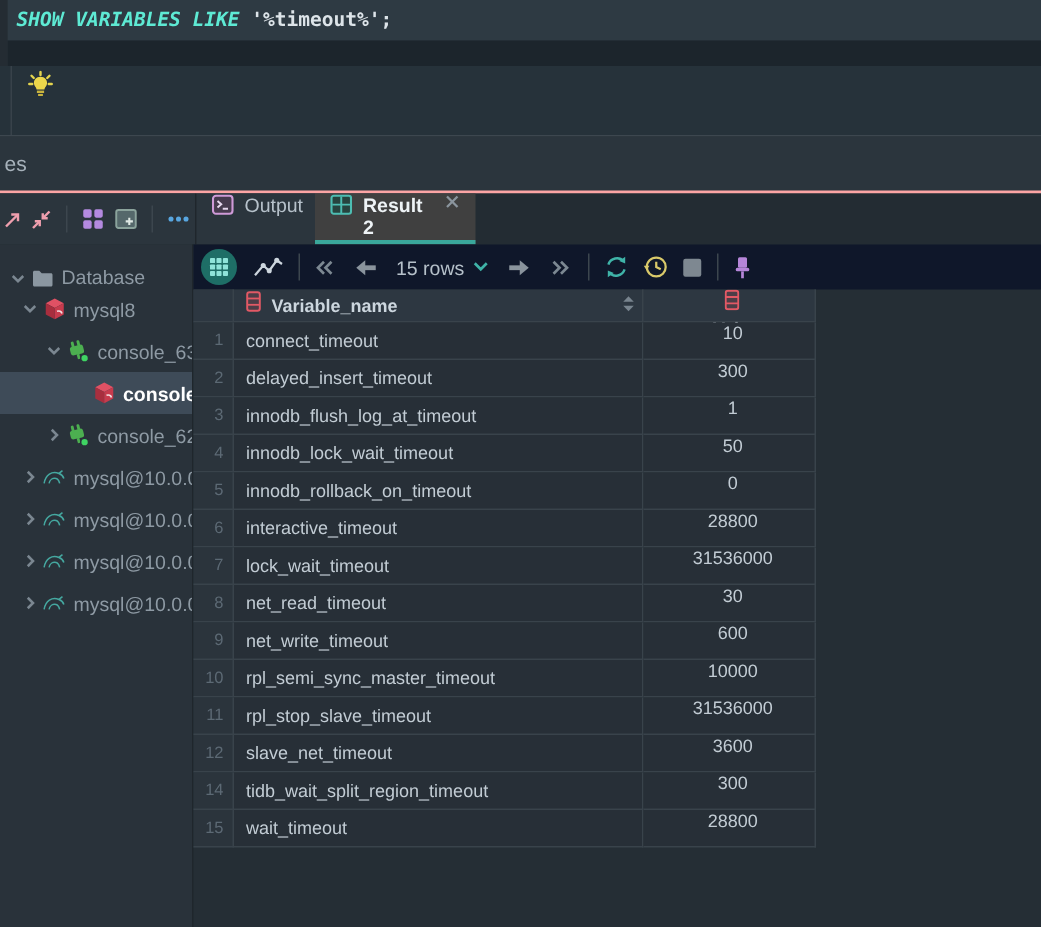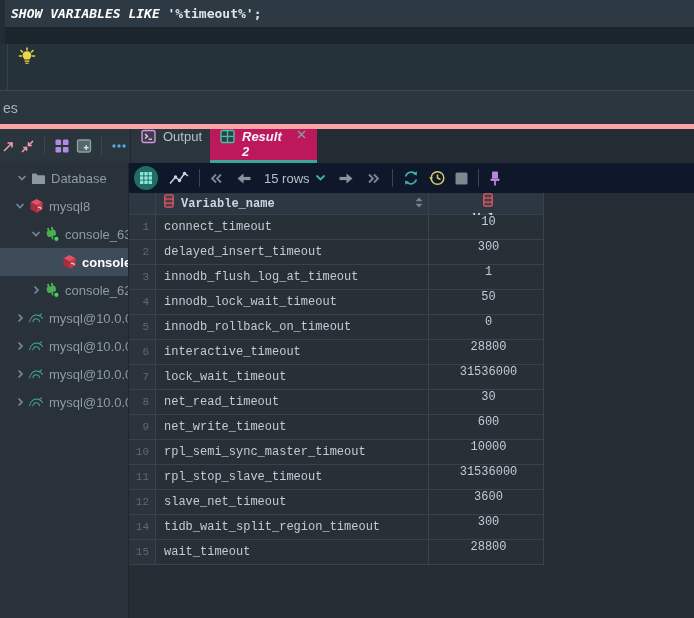--- a/index.html
+++ b/index.html
@@ -10,60 +10,60 @@
     -webkit-font-smoothing:antialiased;
   }
 
   
   .editor { position:absolute; left:0; top:0; width:694px; height:90px; background:#26323a; }
   .editor-strip { position:absolute; left:0; top:0; width:5px; height:44px; background:#242c33; }
   .editor-active-line { position:absolute; left:5px; top:0; width:689px; height:27px; background:#2e3a43; display:flex; align-items:center; }
   .editor-line2 { position:absolute; left:5px; top:27px; width:689px; height:17px; background:#1c252c; }
   .editor-gutter-line { position:absolute; left:7px; top:44px; width:1px; height:46px; background:#38424a; }
   .code { font-family:"DejaVu Sans Mono", monospace; font-size:13px; padding-left:6px; white-space:pre; }
-  .code .kw { font-style:italic; font-weight:bold; color:#ffffff; }
+  .code .kw { font-style:italic; font-weight:bold; color:#5eead4; }
   .code .str { color:#dde4e9; font-weight:bold; }
   .bulb { position:absolute; left:18px; top:47px; }
   .section-divider { position:absolute; left:0; top:90px; width:694px; height:1px; background:#3d474f; }
 
   
-  .panel-header { position:absolute; left:0; top:91px; width:694px; height:38px; background:#2b353d; border-bottom:5px solid #fca5a5; display:flex; align-items:center; }
+  .panel-header { position:absolute; left:0; top:91px; width:694px; height:38px; background:#2b353d; border-bottom:2px solid #fca5a5; display:flex; align-items:center; }
   .panel-header .title { color:#a7b2bb; font-size:14px; padding-left:3px; }
 
   
   .tabs-bar { position:absolute; left:0; top:129px; width:694px; height:34px; background:#232c33; }
   .left-toolbar { position:absolute; left:0; top:0; width:130px; height:34px; background:#2b353d; display:flex; align-items:center; }
   .left-toolbar .sep { width:1px; height:18px; background:#3c464e; margin:0 6px; }
   .lt-icon { display:flex; align-items:center; justify-content:center; width:22px; height:22px; }
   .tabs-vdiv { position:absolute; left:130px; top:0; width:1px; height:34px; background:#1f262c; }
   .tab { position:absolute; top:0; height:34px; display:flex; align-items:flex-start; padding:0 10px; }
   .tab-output { left:131px; width:79px; background:#2b353d; }
   .tab-output .tab-label { color:#b6c1ca; font-size:13px; margin-left:7px; }
-  .tab-result { left:210px; width:107px; background:#be185d;font-style:italic; }
+  .tab-result { left:210px; width:107px; background:#404040; }
   .tab-result .tab-label { color:#eef3f6; font-size:13px; font-weight:bold; margin-left:7px; }
   .tab-underline { position:absolute; left:0; bottom:0; width:100%; height:3px; background:#3aa79b; }
   .tab-close { margin-left:9px; display:flex; }
 
   
   .left-panel { position:absolute; left:0; top:163px; width:128px; height:455px; background:#29323a; overflow:hidden; }
   .tree-row { display:flex; align-items:center; height:28px; font-size:13px; color:#8e9aa4; white-space:nowrap; }
   .tree-row .chev { width:15px; display:flex; justify-content:center; flex:none; }
   .tree-row .ticon { width:16px; margin:0 5px 0 1px; display:flex; justify-content:center; flex:none; }
-  .ind0 { padding-left:14px; } .ind1 { padding-left:12px; } .ind2 { padding-left:28px; } .ind3 { padding-left:60px; }
+  .ind0 { padding-left:4px;align-items:flex-end; } .ind1 { padding-left:12px; } .ind2 { padding-left:28px; } .ind3 { padding-left:60px; }
   .tree-row.selected { background:#3e4b58; color:#ffffff; font-weight:bold; }
   .tree-spacer { height:1px; }
 
   
   .result-panel { position:absolute; left:128px; top:163px; width:566px; height:455px; background:#252e35; border-left:1px solid #1f262c; }
   .grid-toolbar { position:absolute; left:0; top:0; width:566px; height:30px; background:#0f172a; display:flex; align-items:center; }
   .gt { display:flex; align-items:center; justify-content:center; flex:none; }
   .gt-sep { width:1px; height:18px; background:#3c464e; flex:none; }
 
   
-  .data-grid { position:absolute; left:0; top:30px; width:415px; font-family:Liberation Mono, monospace; }
+  .data-grid { position:absolute; left:0; top:30px; width:415px; font-family:Liberation Sans, sans-serif; }
   .grid-header { display:flex; height:22px; background:#2d3741; }
   .grid-header .hcell { display:flex; align-items:center; border-right:1px solid #39434b; border-bottom:1px solid #39434b; padding:0 5px 0 8px; }
   .hcell .hlabel { color:#ccd6de; font-size:12px; font-weight:bold; margin-left:7px; }
   .hcell .spacer { flex:1; }
   .grid-row { display:flex; height:25px; }
   .cell { display:flex; align-items:center; border-right:1px solid #39434b; border-bottom:1px solid #39434b; font-size:12px; color:#c2ccd4; overflow:hidden; white-space:nowrap; }
   .w-num { width:27px; } .w-name { width:273px; } .w-value { width:115px;flex-direction:column; }
   .cell.num { background:#2b343c; color:#5c6974; font-size:11px; justify-content:flex-end; padding-right:6px; border-right:1px solid #39434b; }
   .cell.name { background:#272f37; padding-left:8px; }
   .cell.value { background:#272f37; padding-left:5px; }

